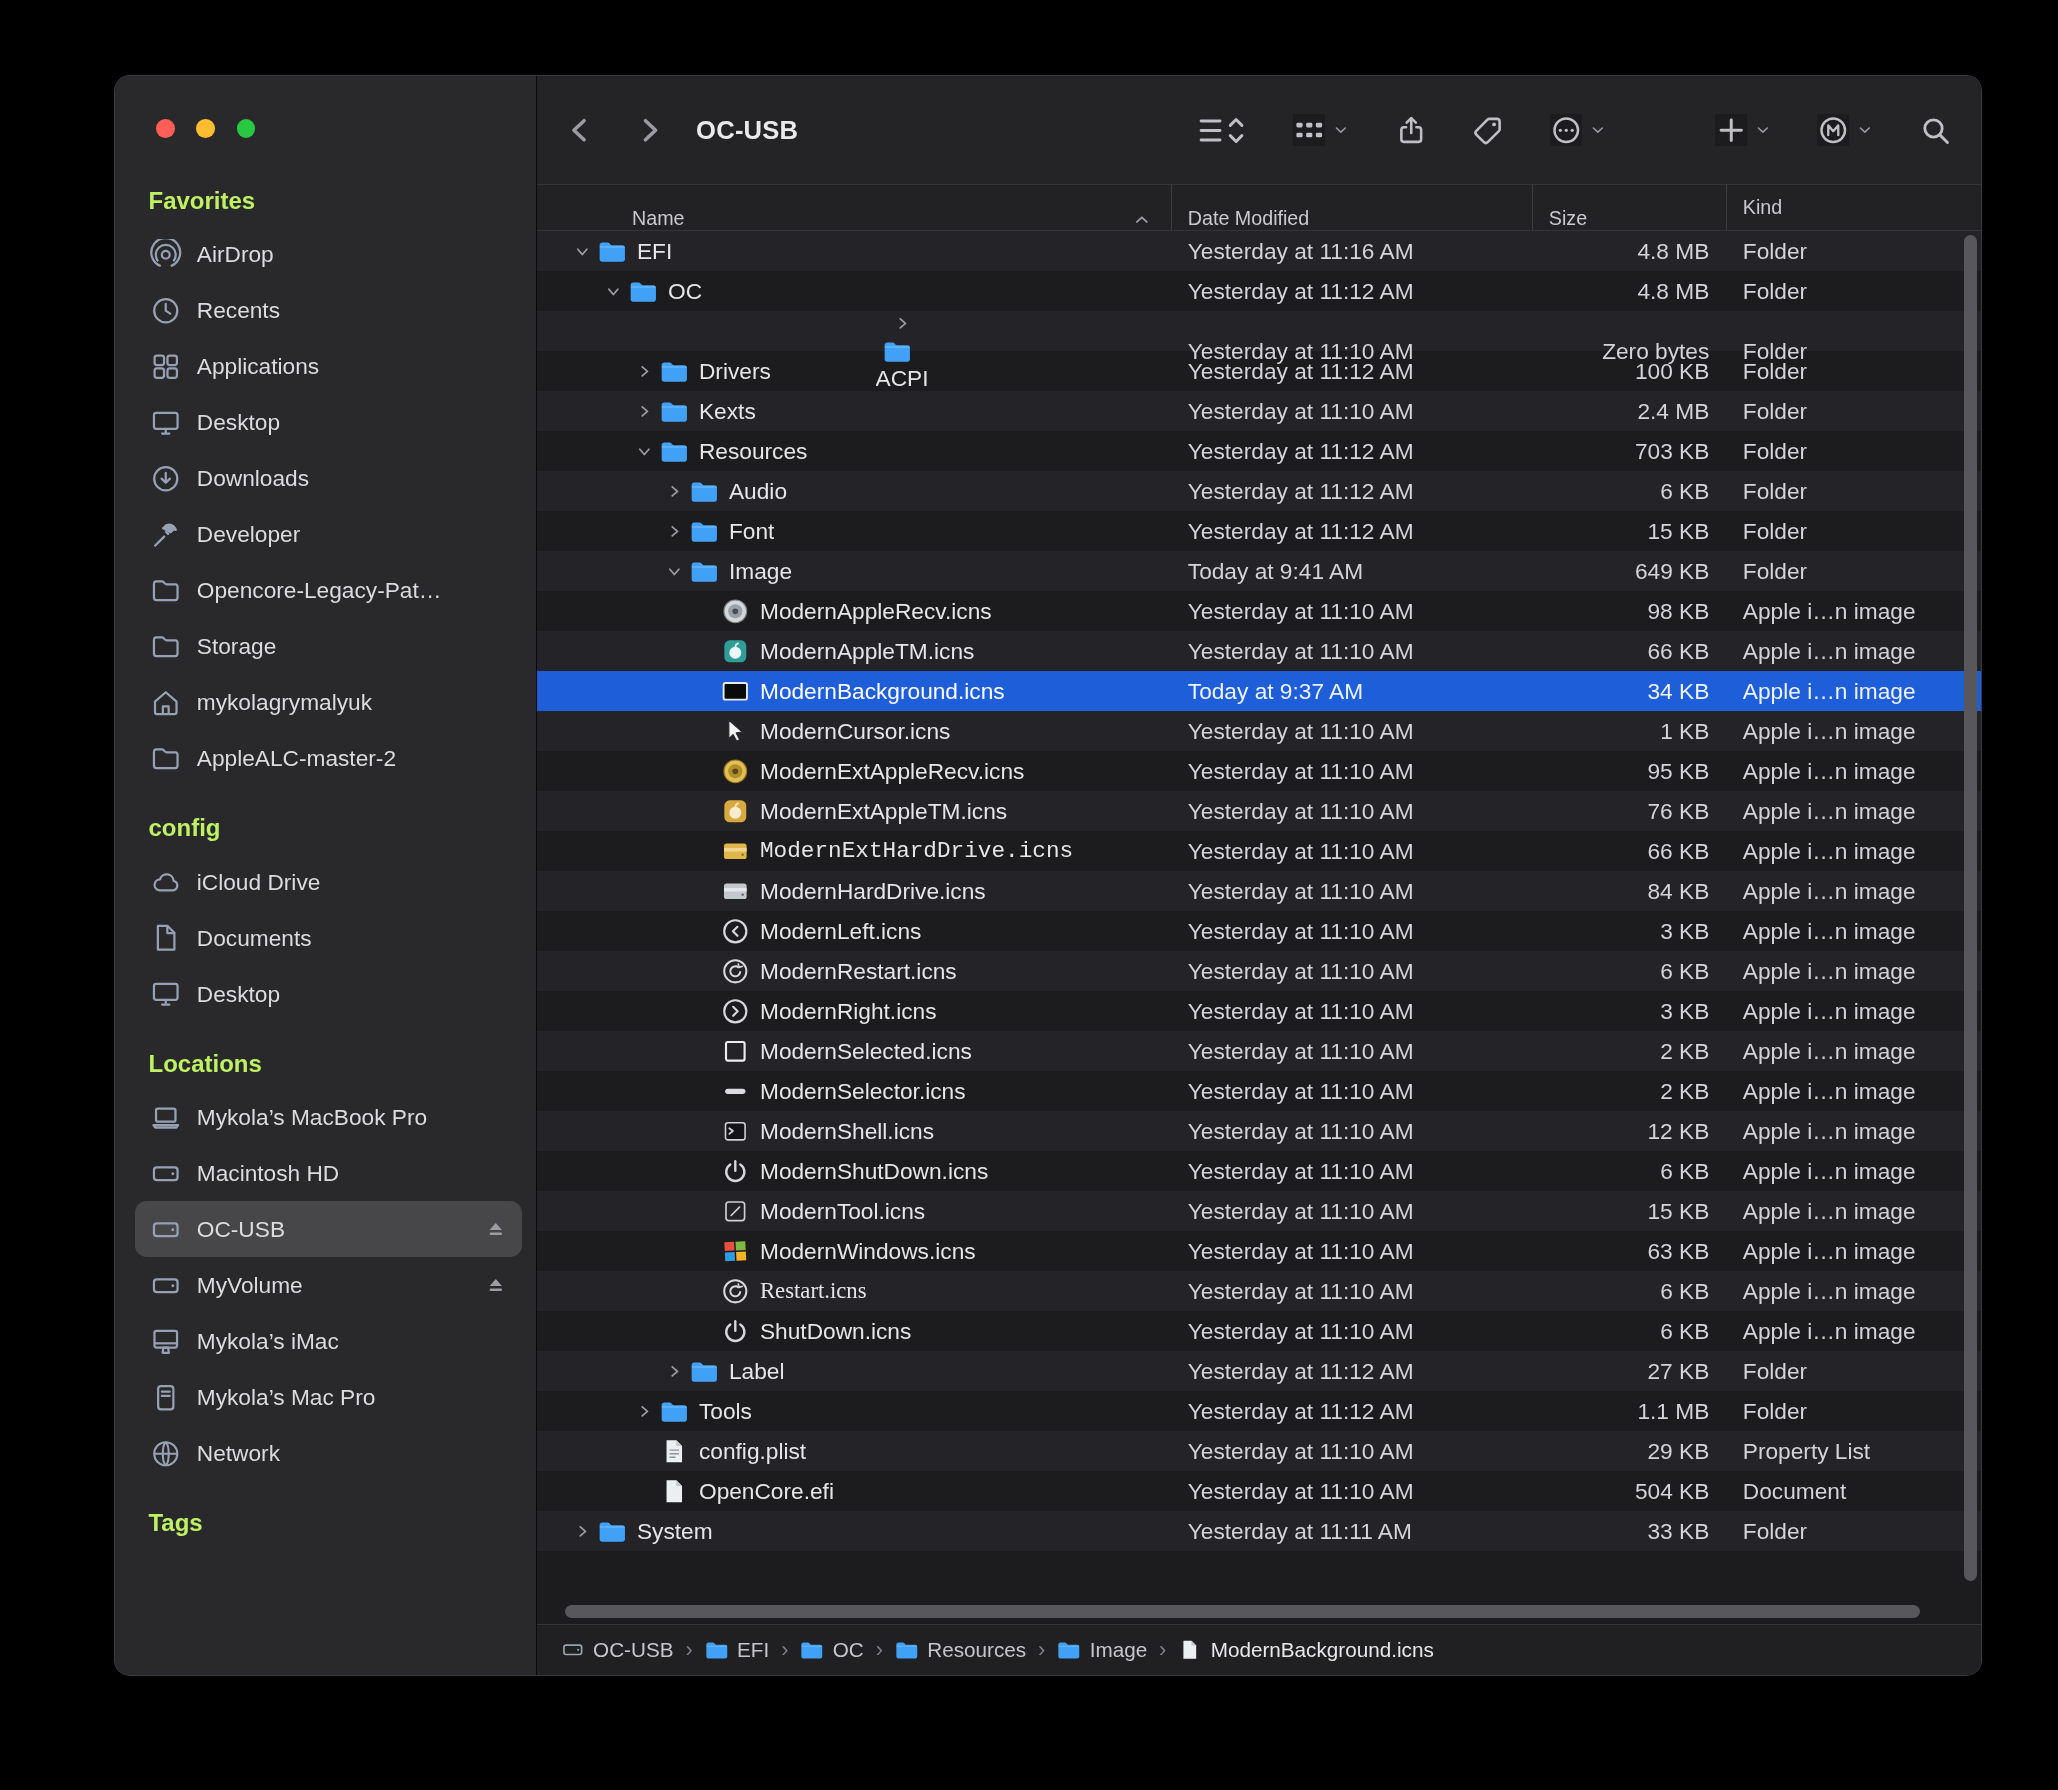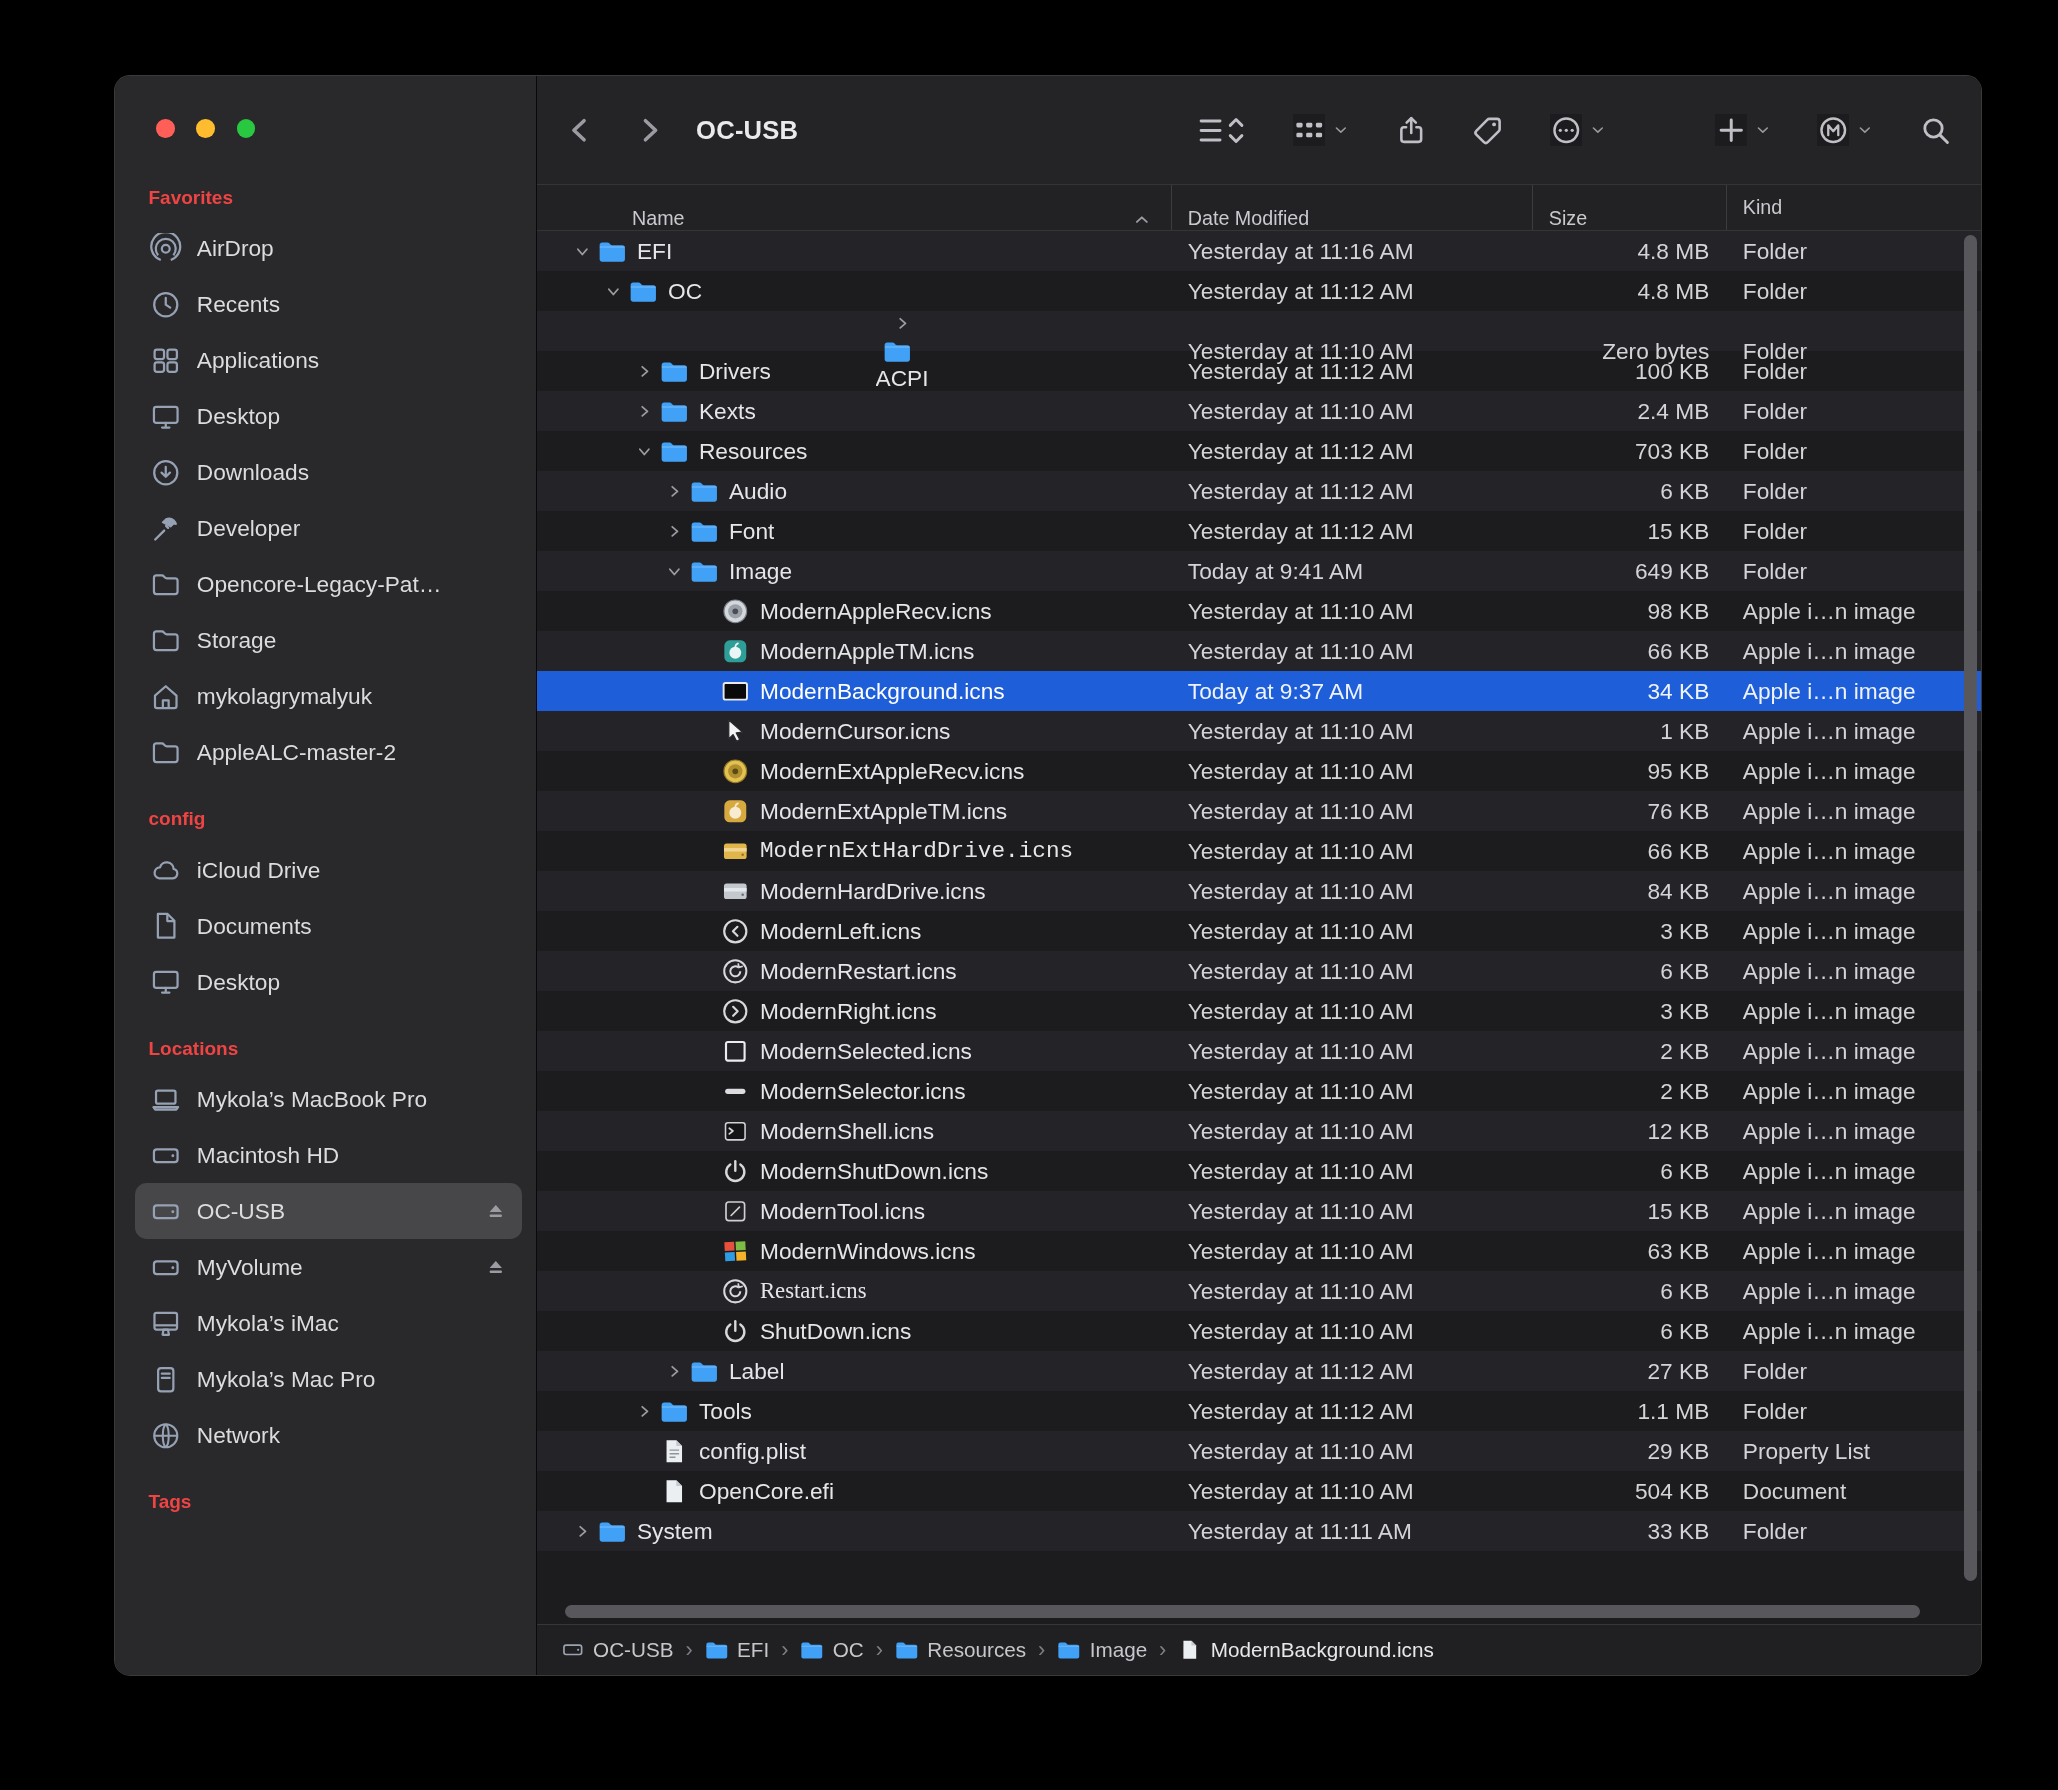--- a/index.html
+++ b/index.html
@@ -14,21 +14,21 @@
     border:1px solid rgba(255,255,255,.13);
     box-shadow:0 49px 118px rgba(0,0,0,.75);
     box-sizing:border-box;
   }
   
   .sidebar{width:422px;flex:none;background:#29282b;border-right:1px solid #09090a;display:flex;flex-direction:column;box-sizing:border-box;}
   .traffic{display:flex;gap:21.7px;padding:43px 0 0 41px;flex:none;}
   .light{width:18.7px;height:18.7px;border-radius:50%;display:inline-block;}
   .light.red{background:#ff5f57}.light.yellow{background:#febc2e}.light.green{background:#28c840}
   .sb-scroll{flex:1;overflow:hidden;padding:17.7px 13.8px 0 19.7px;}
-  .sb-section-label{font-size:19px;font-weight:700;color:#ef4444;padding:27.6px 0 11.8px 13.8px;}
+  .sb-section-label{font-size:24px;font-weight:700;color:#bef264;padding:27.6px 0 11.8px 13.8px;}
   .sb-section-label:first-child{padding-top:31.5px;}
   .sb-item{display:flex;align-items:center;height:56px;border-radius:11.8px;padding:0 11.8px 0 15.8px;color:#dcdcdf;font-size:22.7px;box-sizing:border-box;}
   .sb-item.selected{background:rgba(255,255,255,.14);}
   .sb-item .icon{width:31.5px;height:31.5px;margin-right:14.8px;color:#96a2b4;flex:none;}
   .sb-item .label{flex:1;white-space:nowrap;overflow:hidden;text-overflow:ellipsis;}
   .sb-item .eject{width:25.6px;height:25.6px;color:#9c9ca2;margin-left:7.9px;margin-right:2px;flex:none;}
   .icon{display:inline-flex;}
   .icon svg{width:100%;height:100%;display:block;}
   
   .main{flex:1;min-width:0;display:flex;flex-direction:column;background:#1c1c1e;position:relative;}

